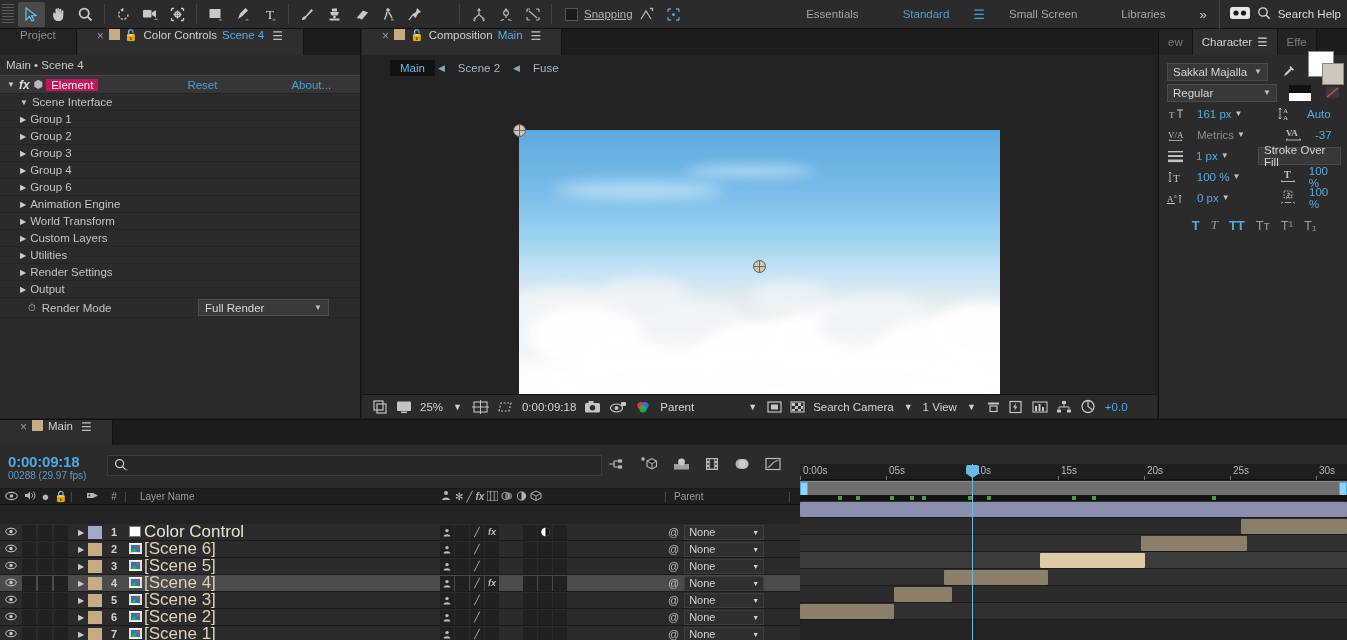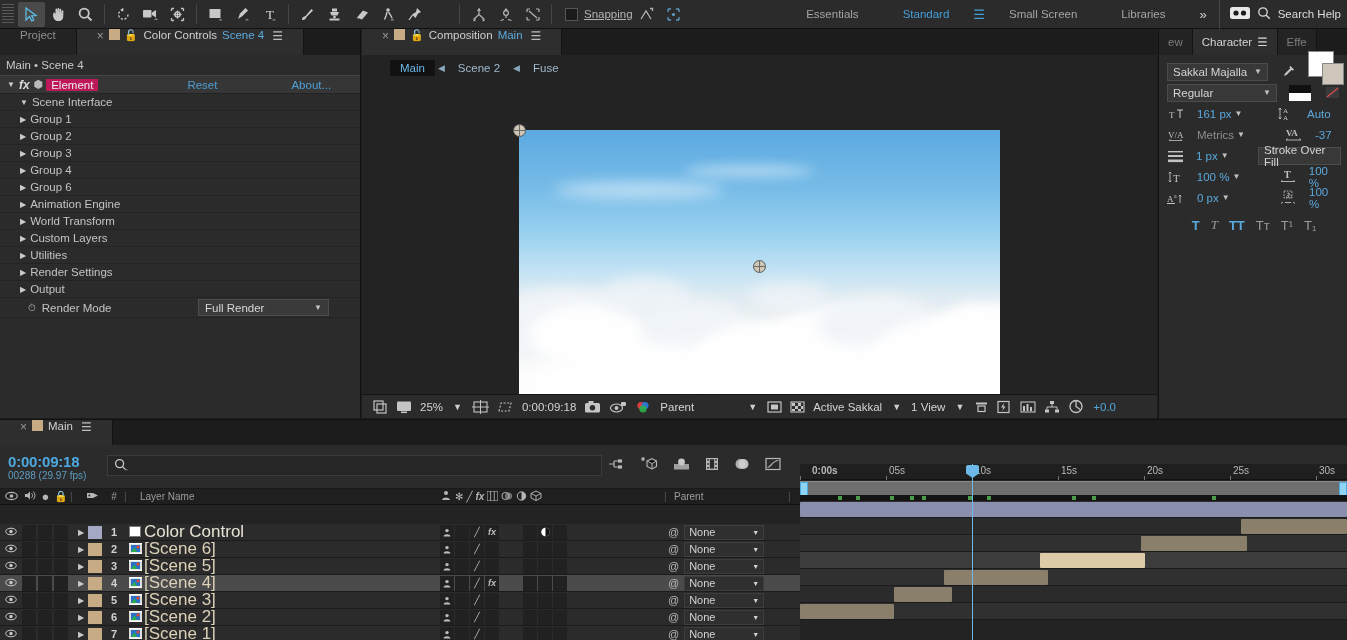--- a/index.html
+++ b/index.html
@@ -561,21 +561,21 @@
         <svg width="15" height="14" viewBox="0 0 15 14">
             <rect x="1" y="2" width="13" height="10" fill="none" stroke="#c4c4c4" stroke-width="1.1"></rect>
             <rect x="2" y="3" width="3" height="3" fill="#c4c4c4"></rect>
             <rect x="8" y="3" width="3" height="3" fill="#c4c4c4"></rect>
             <rect x="5" y="6" width="3" height="3" fill="#c4c4c4"></rect>
             <rect x="11" y="6" width="2" height="3" fill="#c4c4c4"></rect>
             <rect x="2" y="9" width="3" height="2" fill="#c4c4c4"></rect>
             <rect x="8" y="9" width="3" height="2" fill="#c4c4c4"></rect>
           </svg>
       </span>
-      <span class="cb-txt">Active Sakkal</span>
+      <span class="cb-txt">Search Camera</span>
       <span class="cb-chev">▼</span>
       <span class="cb-txt">1 View</span>
       <span class="cb-chev">▼</span>
       <span class="cb-i">
         <svg width="15" height="14" viewBox="0 0 15 14">
             <rect x="2" y="2.5" width="11" height="2" fill="#c4c4c4"></rect>
             <rect x="4" y="6" width="7" height="5.5" fill="none" stroke="#c4c4c4" stroke-width="1.2"></rect>
           </svg>
       </span>
       <span class="cb-i">
@@ -1203,21 +1203,21 @@
             <span class="psel">
               <span>None</span>
               <span style="font-size:7px">▼</span>
             </span>
           </span>
         </div>
       </div>
 
     <div class="tl-graph">
       <div class="ruler" id="ruler">
-          <span class="rtick" style="left: 12px; font-weight: bold;">0:00s</span>
+          <span class="rtick" style="left: 3px;">0:00s</span>
           <span class="rmark" style="left: 0px;"></span>
           <span class="rtick" style="left: 89px;">05s</span>
           <span class="rmark" style="left: 86px;"></span>
           <span class="rtick" style="left: 175px;">10s</span>
           <span class="rmark" style="left: 172px;"></span>
           <span class="rtick" style="left: 261px;">15s</span>
           <span class="rmark" style="left: 258px;"></span>
           <span class="rtick" style="left: 347px;">20s</span>
           <span class="rmark" style="left: 344px;"></span>
           <span class="rtick" style="left: 433px;">25s</span>

